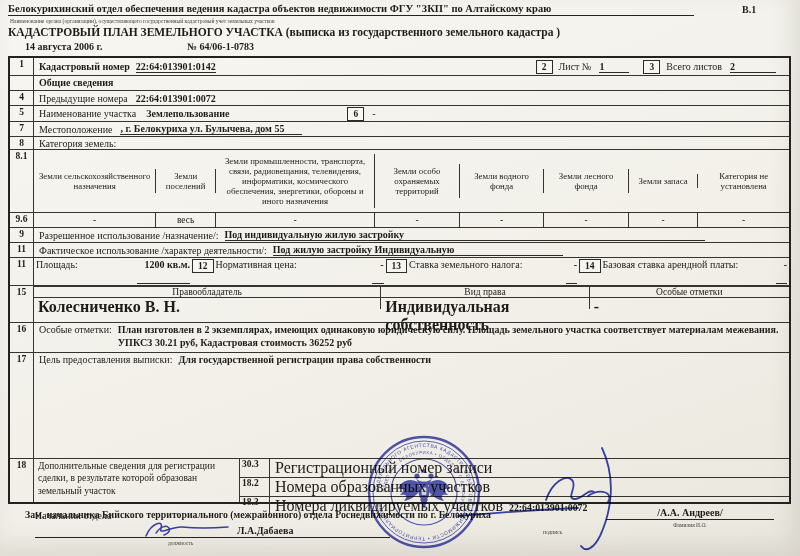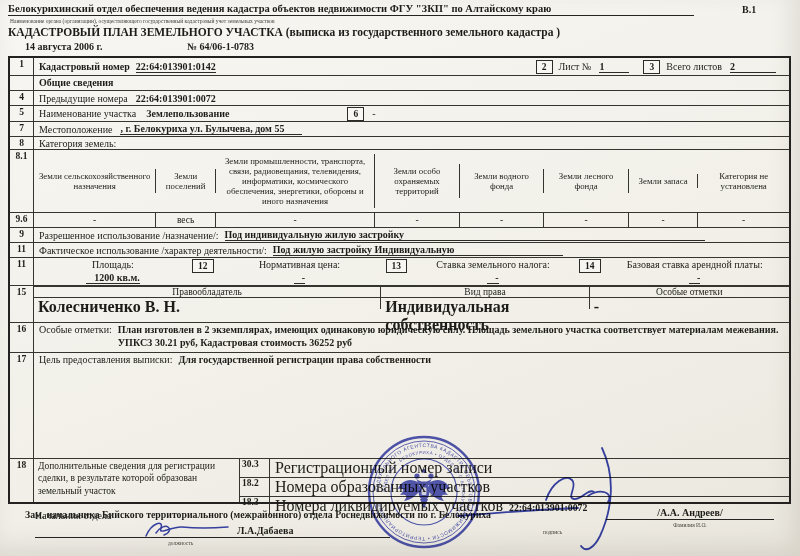--- a/index.html
+++ b/index.html
@@ -34,21 +34,21 @@
   
   .cats{display:flex;height:100%;text-align:center;align-items:center;}
   .cat{border-right:1px solid #36342f;font-size:8.8px;line-height:1.14;padding:2px 2px;
     box-sizing:border-box;display:flex;align-items:flex-start;justify-content:center;}
   .cat:last-child{border-right:none;}
   .cat.valr{align-items:center;font-size:9.5px;}
   .c1{flex:0 0 16.2%;} .c2{flex:0 0 7.9%;} .c3{flex:0 0 21.1%;} .c4{flex:0 0 11.2%;}
   .c5{flex:0 0 11.2%;} .c6{flex:0 0 11.2%;} .c7{flex:0 0 9.2%;} .c8{flex:1;}
   
   .r11{display:flex;height:100%;}
-  .sec{display:flex;flex-direction:column;justify-content:space-between;box-sizing:border-box;padding:1px 2px;align-items:center;}
+  .sec{display:flex;justify-content:space-between;box-sizing:border-box;padding:1px 2px;}
   .sec .v{border-bottom:1px solid #2c2b27;font-weight:bold;padding-left:8px;}
   .sec1{flex:0 0 158px;} .sec1 .v{text-align:center;border-bottom:1px solid #2c2b27;}
   .secbox{flex:0 0 20px;padding-top:1px;}
   .sec2,.sec3{flex:0 0 172px;} .sec4{flex:1;}
   
   .r15lbl{height:13px;padding:1px 5px;font-size:10px;box-sizing:border-box;}
   .subh{display:flex;border-top:1px solid #36342f;border-bottom:1px solid #36342f;
     text-align:center;font-size:9.5px;height:12px;box-sizing:border-box;}
   .subr{display:flex;font-weight:bold;font-size:16px;height:11px;}
   .sc1{flex:0 0 46%;border-right:1px solid #36342f;box-sizing:border-box;padding:0 4px;}

